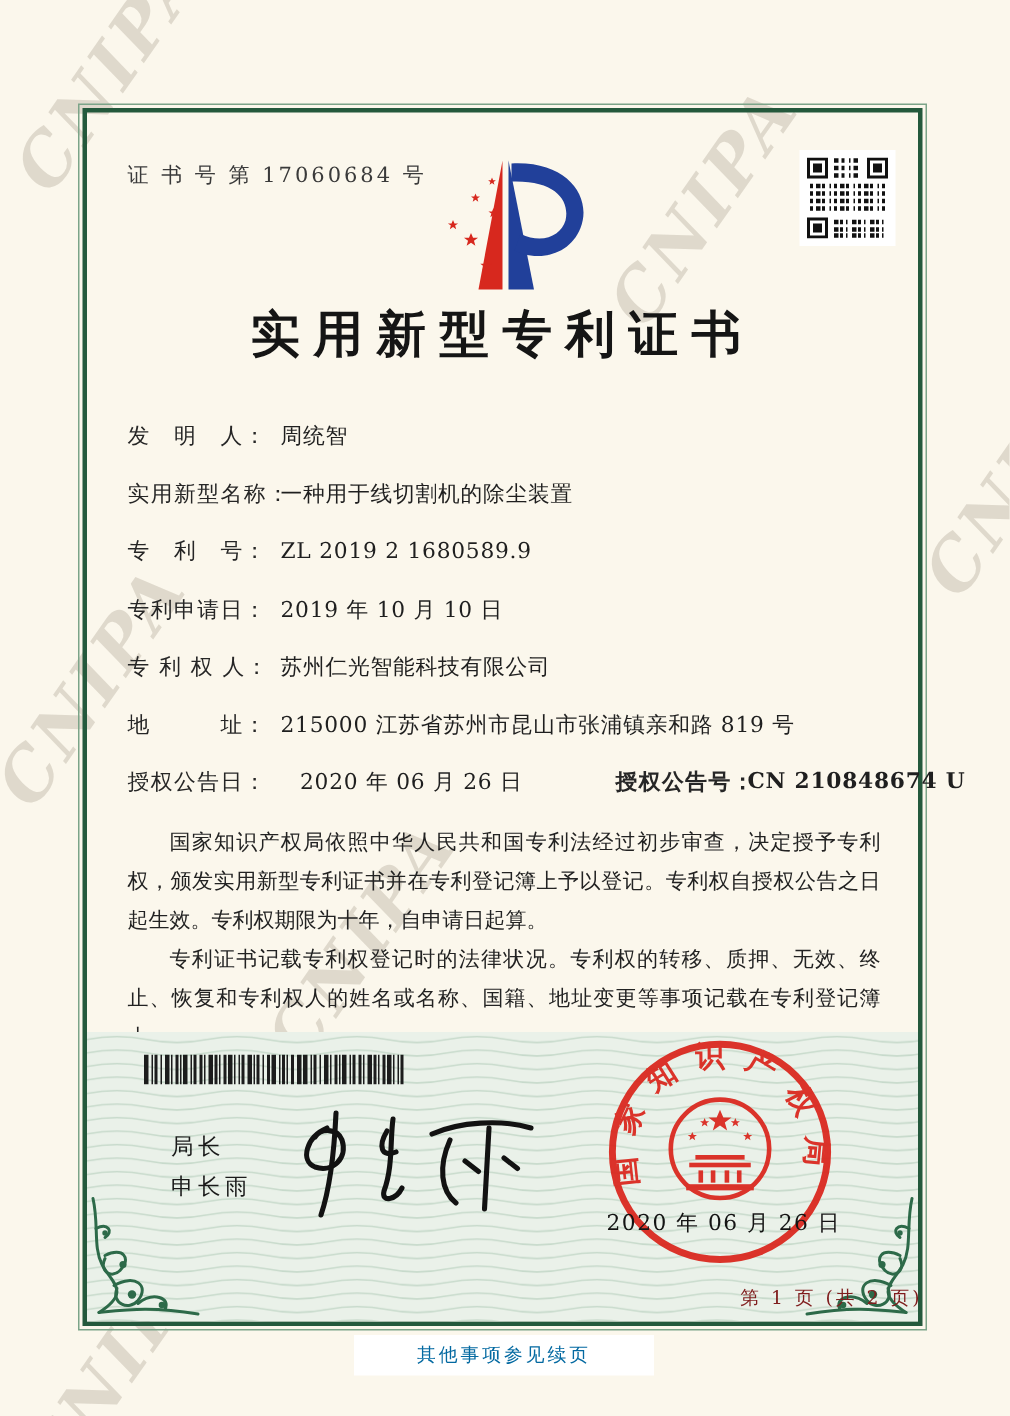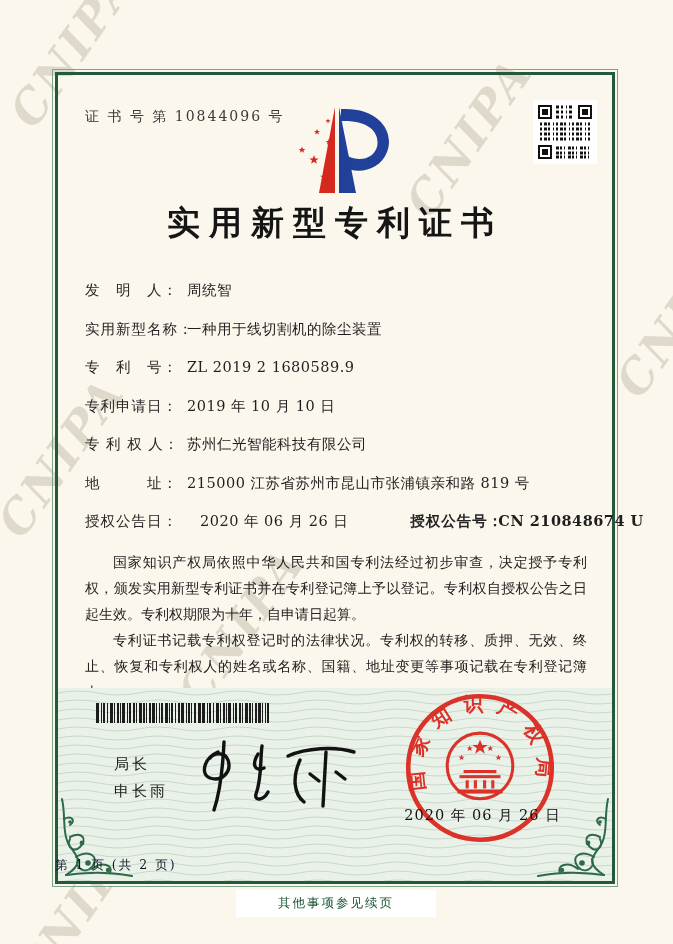--- a/index.html
+++ b/index.html
@@ -57,41 +57,41 @@
   .signature { position:absolute; left:130px; top:42px; }
   .seal { position:absolute; left:340px; top:0px; }
   .seal-date {
     position:absolute; left:337px; top:118px; width:175px; text-align:center;
     font-size:14.5px; letter-spacing:1px; color:#141414; z-index:3;
   }
   .orn { position:absolute; bottom:2px; }
   .orn.left { left:0; }
   .orn.right { right:0; transform:scaleX(-1); }
   .page-no {
-    position:absolute; left:55px; top:857px; width:560px; text-align:left;
-    font-size:12.5px; letter-spacing:2px; color:#0f172a; z-index:2;
+    position:absolute; left:55px; top:857px; width:560px; text-align:right;
+    font-size:12.5px; letter-spacing:2px; color:#7f1d1d; z-index:2;
   }
   .foot-note {
     position:absolute; left:236px; top:890px; width:200px; text-align:center;
-    background:#fff; padding:5px 6px; font-size:12.5px; letter-spacing:2px; color:#14532d;
+    background:#fff; padding:5px 6px; font-size:12.5px; letter-spacing:2px; color:#0369a1;
   }
 </style>
 </head>
 <body>
 
 <span class="wm" style="left:-18px; top:20px;">CNIPA</span>
 <span class="wm" style="left:378px; top:110px;">CNIPA</span>
 <span class="wm" style="left:588px; top:290px;">CNIPA</span>
 <span class="wm" style="left:-30px; top:430px;">CNIPA</span>
 <span class="wm" style="left:150px; top:600px;">CNIPA</span>
 <span class="wm" style="left:-12px; top:880px;">CNIPA</span>
 
 <div class="frame"></div>
 
-<div class="cert-no">证 书 号 第 10844096 号</div>
+<div class="cert-no">证 书 号 第 17060684 号</div>
 
 <div class="logo">
   <svg width="108" height="100" viewBox="0 0 108 100">
     <defs>
       <path id="st" d="M0,-10 L2.9,-3.1 10,-3.1 4.2,1.2 6.2,8.1 0,3.8 -6.2,8.1 -4.2,1.2 -10,-3.1 -2.9,-3.1 Z" fill="#d7281e"></path>
     </defs>
     <polygon points="52,7 36,93 52,93" fill="#d7281e"></polygon>
     <polygon points="56,7 56,93 73,93" fill="#21409a"></polygon>
     <path d="M58,9 C 96,7 112,32 104,52 C 97,70 76,75 60,67 L 64,56 C 79,63 91,57 94,47 C 97,34 88,20 58,21 Z" fill="#21409a"></path>
     <use href="#st" transform="translate(45,21) scale(0.26)"></use>

